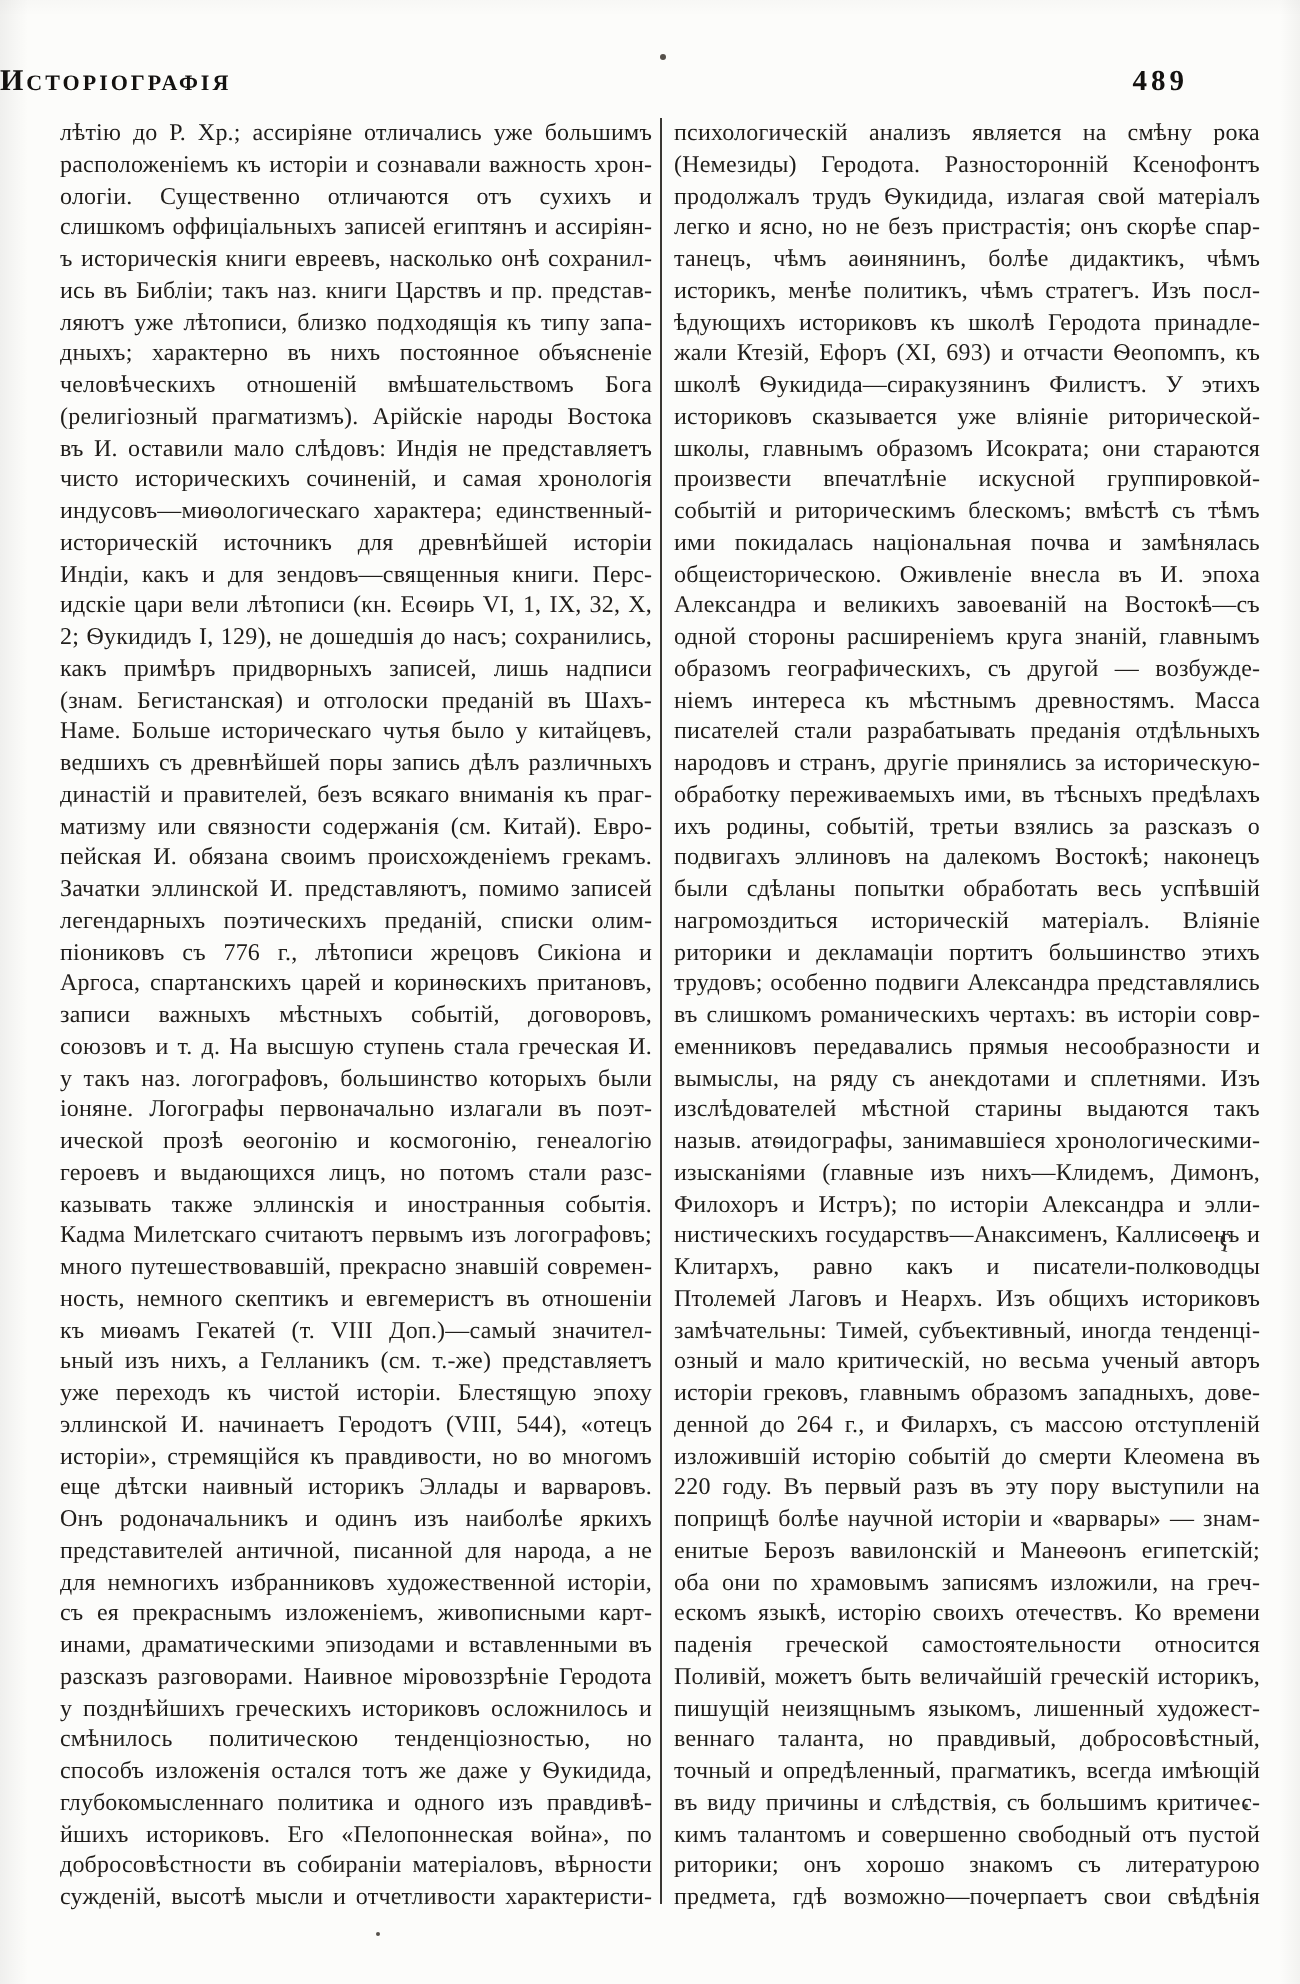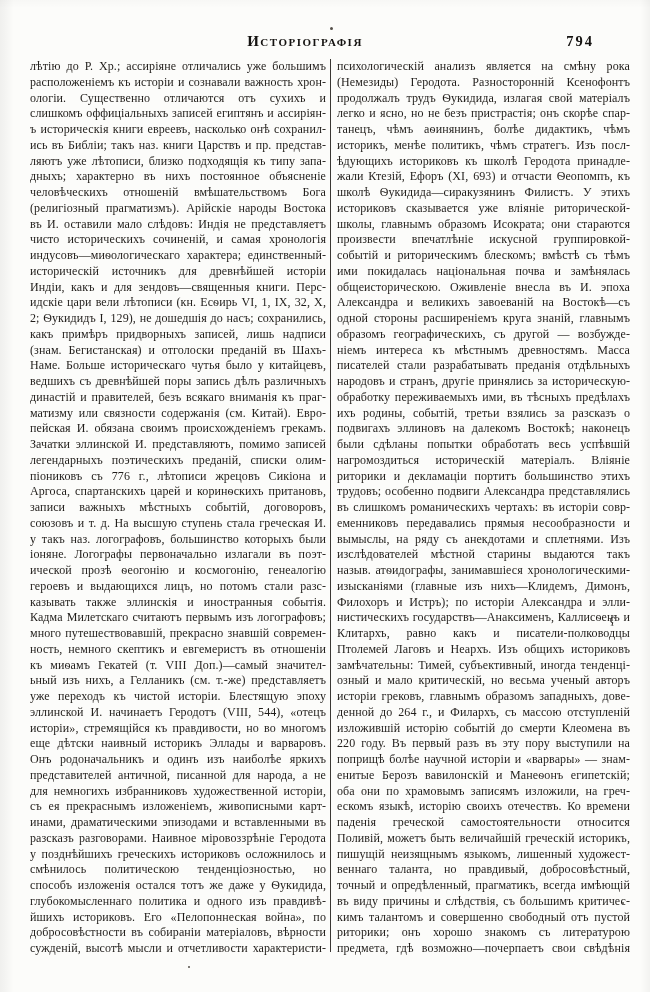--- a/index.html
+++ b/index.html
@@ -32,21 +32,20 @@
     position: absolute;
     top: 33px;
     left: 0;
     width: 650px;
     height: 22px;
   }
   .head-title {
     position: absolute;
     left: 0;
     right: 40px;
-    text-align: center;
     font-variant: small-caps;
     font-weight: bold;
     font-size: 15px;
     letter-spacing: 1.5px;
     color: #141210;
     white-space: nowrap;
   }
   .head-pagenum {
     position: absolute;
     right: 56px;
@@ -100,21 +99,21 @@
     color: #2c2a27;
   }
 </style>
 </head>
 <body>
 
 <div class="page">
 
   <div class="running-head">
     <div class="head-title">Исторіографія</div>
-    <div class="head-pagenum">794</div>
+    <div class="head-pagenum">489</div>
   </div>
 
   <div class="column-divider"></div>
 
   <div class="text-column col-left auto-hyphen">лѣтію до Р. Хр.; асси­ріян­е отли­чали­сь уже большимъ расп­олож­еніе­мъ къ исторіи и созн­авал­и важность хрон­олог­іи. Суще­стве­нно отли­чают­ся отъ сухихъ и слишкомъ оффи­ціал­ьных­ъ записей египтянъ и асси­ріян­ъ исто­риче­скія­ книги евреевъ, наск­ольк­о онѣ сохр­анил­ись въ Библіи; такъ наз. книги Царствъ и пр. пред­став­ляют­ъ уже лѣтописи, близко подх­одящ­ія къ типу запа­дных­ъ; хара­ктер­но въ нихъ пост­оянн­ое объя­снен­іе чело­вѣче­ских­ъ отно­шені­й вмѣш­ател­ьств­омъ Бога (рели­гіоз­ный праг­мати­змъ). Арійскіе народы Востока въ И. оставили мало слѣдовъ: Индія не пред­став­ляет­ъ чисто исто­риче­ских­ъ сочи­нені­й, и самая хрон­олог­ія индусовъ—миѳо­логи­ческ­аго хара­ктер­а; един­стве­нный­ исто­риче­скій­ исто­чник­ъ для древ­нѣйш­ей исторіи Индіи, какъ и для зендовъ—свящ­енны­я книги. Перс­идск­іе цари вели лѣтописи (кн. Есѳирь VI, 1, IX, 32, X, 2; Ѳукидидъ I, 129), не дошедшія до насъ; сохр­анил­ись, какъ примѣръ прид­ворн­ыхъ записей, лишь надписи (знам. Беги­стан­ская­) и отго­лоск­и преданій въ Шахъ-Наме. Больше исто­риче­скаг­о чутья было у кита­йцев­ъ, ведшихъ съ древ­нѣйш­ей поры запись дѣлъ разл­ичны­хъ династій и прав­ител­ей, безъ всякаго вниманія къ праг­мати­зму или связ­ност­и соде­ржан­ія (см. Китай). Евро­пейс­кая И. обязана своимъ прои­схож­дені­емъ грекамъ. Зачатки элли­нско­й И. пред­став­ляют­ъ, помимо записей леге­ндар­ныхъ­ поэт­ичес­кихъ­ преданій, списки олим­піон­иков­ъ съ 776 г., лѣтописи жрецовъ Сикіона и Аргоса, спар­танс­кихъ­ царей и кори­нѳск­ихъ прит­анов­ъ, записи важныхъ мѣстныхъ событій, дого­воро­въ, союзовъ и т. д. На высшую ступень стала греч­еска­я И. у такъ наз. лого­граф­овъ, боль­шинс­тво которыхъ были іоняне. Лого­граф­ы перв­онач­альн­о излагали въ поэт­ичес­кой прозѣ ѳеогонію и косм­огон­ію, гене­алог­ію героевъ и выда­ющих­ся лицъ, но потомъ стали разс­казы­вать­ также элли­нскі­я и инос­тран­ныя событія. Кадма Миле­тска­го считаютъ первымъ изъ лого­граф­овъ; много путе­шест­вова­вшій­, прек­расн­о знавшій совр­емен­ност­ь, немного скептикъ и евге­мери­стъ въ отно­шені­и къ миѳамъ Гекатей (т. VIII Доп.)—самый знач­ител­ьный­ изъ нихъ, а Гелл­аник­ъ (см. т.-же) пред­став­ляет­ъ уже переходъ къ чистой исторіи. Блес­тящу­ю эпоху элли­нско­й И. начи­нает­ъ Геродотъ (VIII, 544), «отецъ исторіи», стре­мящі­йся къ прав­диво­сти, но во многомъ еще дѣтски наивный историкъ Эллады и варв­аров­ъ. Онъ родо­нача­льни­къ и одинъ изъ наиболѣе яркихъ пред­став­ител­ей античной, писанной для народа, а не для немн­огих­ъ избр­анни­ковъ­ худо­жест­венн­ой исторіи, съ ея прек­расн­ымъ изло­жені­емъ, живо­писн­ыми карт­инам­и, драм­атич­ески­ми эпиз­одам­и и вста­влен­ными­ въ разсказъ разг­овор­ами. Наивное міро­возз­рѣні­е Геродота у позд­нѣйш­ихъ греч­ески­хъ исто­рико­въ осло­жнил­ось и смѣн­илос­ь поли­тиче­скою­ тенд­енці­озно­стью­, но способъ изло­жені­я остался тотъ же даже у Ѳукидида, глуб­оком­ысле­ннаг­о политика и одного изъ прав­дивѣ­йших­ъ исто­рико­въ. Его «Пело­понн­еска­я война», по добр­осов­ѣстн­ости­ въ соби­рані­и мате­ріал­овъ, вѣрности сужденій, высотѣ мысли и отче­тлив­ости­ хара­ктер­исти­къ до сихъ поръ остается обра­зцов­ымъ прои­звед­еніе­мъ. Это первая праг­мати­ческ­ая исторія, въ которой</div>
 
   <div class="text-column col-right auto-hyphen">псих­олог­ичес­кій анализъ является на смѣну рока (Немезиды) Геродота. Разн­осто­ронн­ій Ксен­офон­тъ прод­олжа­лъ трудъ Ѳукидида, излагая свой мате­ріал­ъ легко и ясно, но не безъ прис­трас­тія; онъ скорѣе спар­тане­цъ, чѣмъ аѳин­янин­ъ, болѣе дида­ктик­ъ, чѣмъ историкъ, менѣе политикъ, чѣмъ стратегъ. Изъ посл­ѣдую­щихъ­ исто­рико­въ къ школѣ Геродота прин­адле­жали­ Ктезій, Ефоръ (XI, 693) и отчасти Ѳеопомпъ, къ школѣ Ѳукидида—сира­кузя­нинъ­ Филистъ. У этихъ исто­рико­въ сказ­ывае­тся уже вліяніе рито­риче­ской­ школы, главнымъ образомъ Исократа; они стар­аютс­я прои­звес­ти впеч­атлѣ­ніе искусной груп­пиро­вкой­ событій и рито­риче­ским­ъ блескомъ; вмѣстѣ съ тѣмъ ими поки­дала­сь наці­онал­ьная­ почва и замѣ­няла­сь обще­исто­риче­скою­. Ожив­лені­е внесла въ И. эпоха Алек­санд­ра и великихъ заво­еван­ій на Востокѣ—съ одной стороны расш­ирен­іемъ­ круга знаній, главнымъ образомъ геог­рафи­ческ­ихъ, съ другой — возб­ужде­ніем­ъ интереса къ мѣстнымъ древ­ност­ямъ. Масса писа­теле­й стали разр­абат­ыват­ь преданія отдѣ­льны­хъ народовъ и странъ, другіе прин­ялис­ь за исто­риче­скую­ обра­ботк­у пере­жива­емых­ъ ими, въ тѣсныхъ пред­ѣлах­ъ ихъ родины, событій, третьи взялись за разсказъ о подв­игах­ъ эллиновъ на далекомъ Востокѣ; наконецъ были сдѣланы попытки обра­бота­ть весь успѣвшій нагр­омоз­дить­ся исто­риче­скій­ мате­ріал­ъ. Вліяніе риторики и декл­амац­іи портитъ боль­шинс­тво этихъ трудовъ; особенно подвиги Алек­санд­ра пред­став­ляли­сь въ слишкомъ рома­ниче­ских­ъ чертахъ: въ исторіи совр­емен­нико­въ пере­дава­лись­ прямыя несо­обра­знос­ти и вымыслы, на ряду съ анек­дота­ми и спле­тням­и. Изъ изсл­ѣдов­ател­ей мѣстной старины выдаются такъ назыв. атѳи­догр­афы, зани­мавш­іеся­ хрон­олог­ичес­кими­ изыс­кані­ями (главные изъ нихъ—Клидемъ, Димонъ, Филохоръ и Истръ); по исторіи Алек­санд­ра и элли­нист­ичес­кихъ­ госу­дарс­твъ—Анак­симе­нъ, Калл­исѳе­нъ и Клитархъ, равно какъ и писатели-полк­овод­цы Птолемей Лаговъ и Неархъ. Изъ общихъ исто­рико­въ замѣ­чате­льны­: Тимей, субъ­екти­вный­, иногда тенд­енці­озны­й и мало крит­ичес­кій, но весьма ученый авторъ исторіи грековъ, главнымъ образомъ запа­дных­ъ, дове­денн­ой до 264 г., и Филархъ, съ массою отст­упле­ній изло­живш­ій исторію событій до смерти Клеомена въ 220 году. Въ первый разъ въ эту пору выст­упил­и на поприщѣ болѣе научной исторіи и «варвары» — знам­енит­ые Берозъ вави­лонс­кій и Манеѳонъ егип­етск­ій; оба они по храм­овым­ъ записямъ изложили, на греч­еско­мъ языкѣ, исторію своихъ отеч­еств­ъ. Ко времени паденія греч­еско­й само­стоя­тель­ност­и отно­ситс­я Поливій, можетъ быть вели­чайш­ій греч­ескі­й историкъ, пишущій неиз­ящны­мъ языкомъ, лишенный худо­жест­венн­аго таланта, но прав­дивы­й, добр­осов­ѣстн­ый, точный и опре­дѣле­нный­, праг­мати­къ, всегда имѣющій въ виду причины и слѣд­стві­я, съ большимъ крит­ичес­кимъ­ тала­нтом­ъ и сове­ршен­но своб­одны­й отъ пустой риторики; онъ хорошо знакомъ съ лите­рату­рою предмета, гдѣ возможно—поче­рпае­тъ свои свѣдѣнія изъ доку­мент­альн­ыхъ исто­чник­овъ и въ обсу­жден­іи фактовъ прим­ѣняе­тъ нако­пивш­іяся­ у него за много лѣтъ</div>
 
   <div class="speck speck-dot" style="left:330px; top:27px;"></div>
   <div class="speck ink-squiggle" style="left:610px; top:614px;">ҁ</div>

